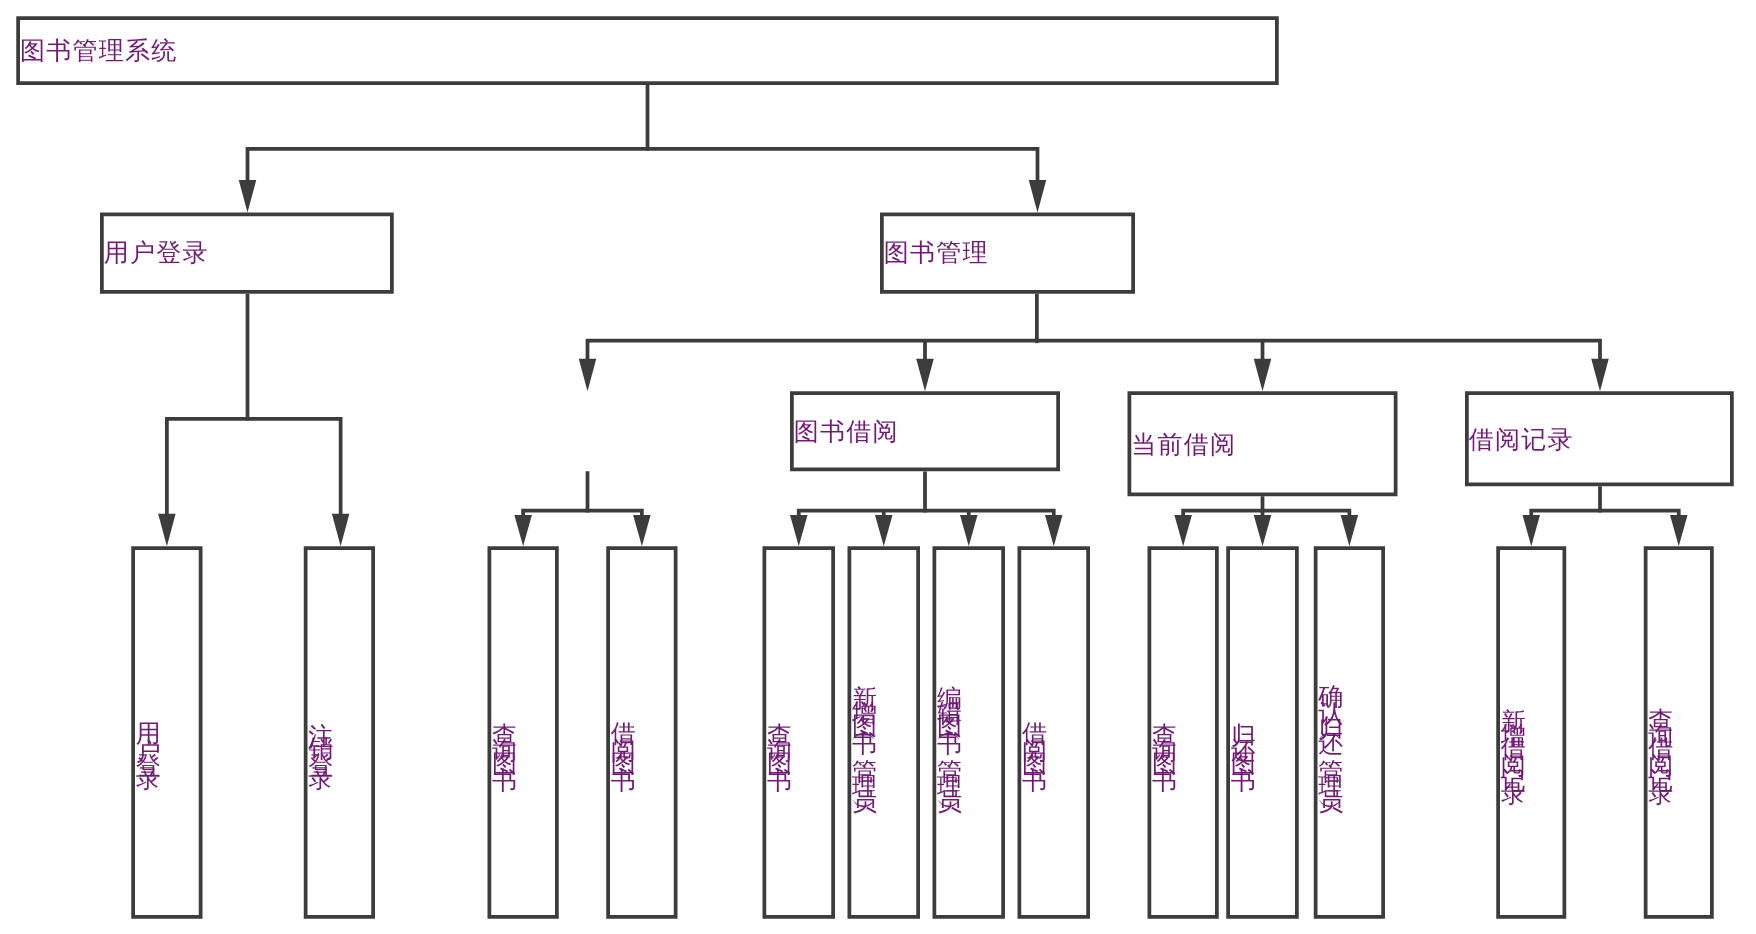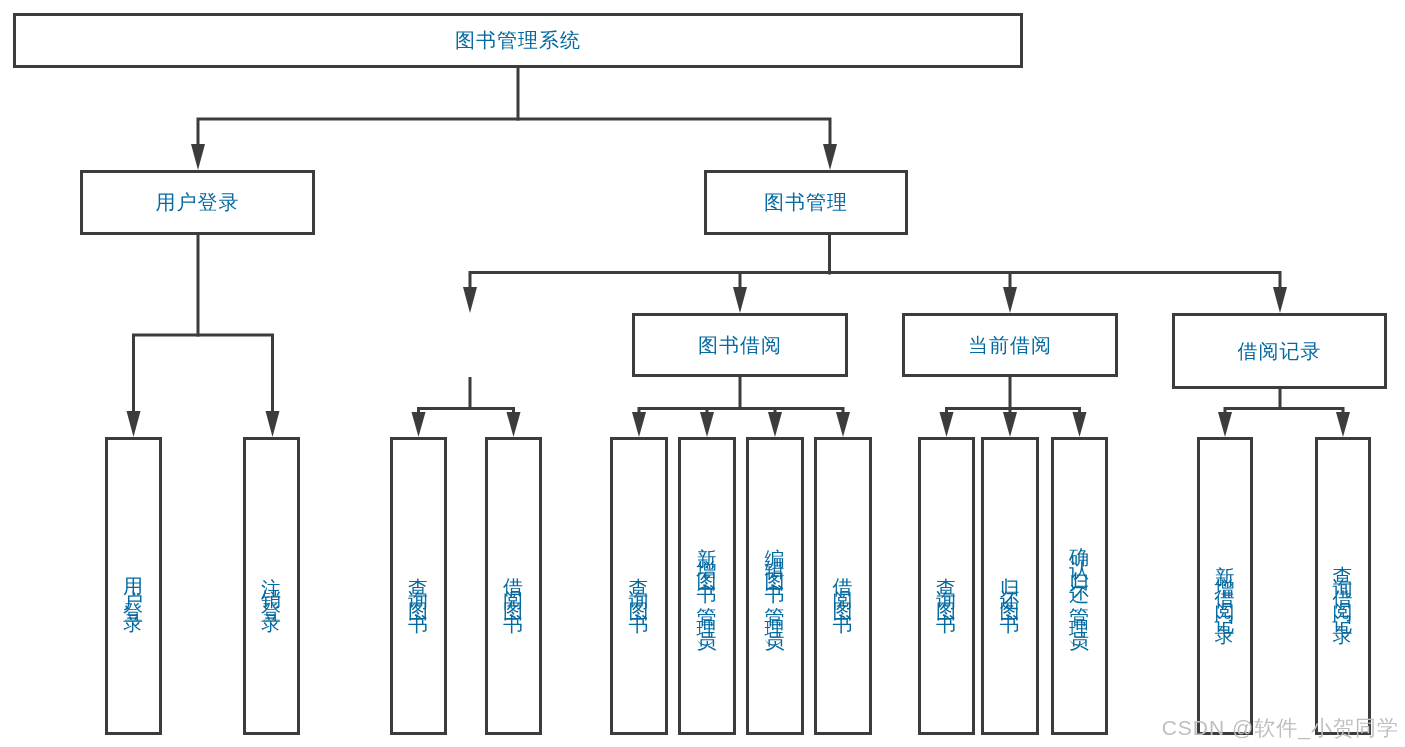--- a/index.html
+++ b/index.html
@@ -20,22 +20,21 @@
     left: 0;
     top: 0;
   }
   .node {
     position: absolute;
     box-sizing: border-box;
     border: 3px solid #3c3c3c;
     background: #ffffff;
     display: flex;
     align-items: center;
-    justify-content: center;
-    color: #0369a1;
+    color: #701a75;
   }
   .node.h span {
     font-size: 20px;
     letter-spacing: 1px;
     white-space: nowrap;
   }
   .node.v span {
     writing-mode: vertical-rl;
     font-size: 20px;
     letter-spacing: 12px;
@@ -105,21 +104,21 @@
   <div class="node h" style="left:80px; top:170px; width:235px; height:65px">
     <span>用户登录</span>
   </div>
   <div class="node h" style="left:704px; top:170px; width:204px; height:65px">
     <span>图书管理</span>
   </div>
 
   <div class="node h" style="left:632px; top:313px; width:216px; height:64px">
     <span>图书借阅</span>
   </div>
-  <div class="node h" style="left:902px; top:313px; width:216px; height:64px">
+  <div class="node h" style="left:902px; top:313px; width:216px; height:84px">
     <span>当前借阅</span>
   </div>
   <div class="node h" style="left:1172px; top:313px; width:215px; height:76px">
     <span>借阅记录</span>
   </div>
 
   <div class="node v" style="left:105px; top:437px; width:57px; height:298px">
     <span>用户登录</span>
   </div>
   <div class="node v" style="left:243px; top:437px; width:57px; height:298px">
@@ -152,14 +151,13 @@
   <div class="node v" style="left:1051px; top:437px; width:57px; height:298px">
     <span>确认归还（管理员）</span>
   </div>
   <div class="node v" style="left:1197px; top:437px; width:56px; height:298px">
     <span>新增借阅记录</span>
   </div>
   <div class="node v" style="left:1315px; top:437px; width:56px; height:298px">
     <span>查询借阅记录</span>
   </div>
 
-  <div class="watermark">CSDN @软件_小贺同学</div>
 </div>
 
 </body></html>

